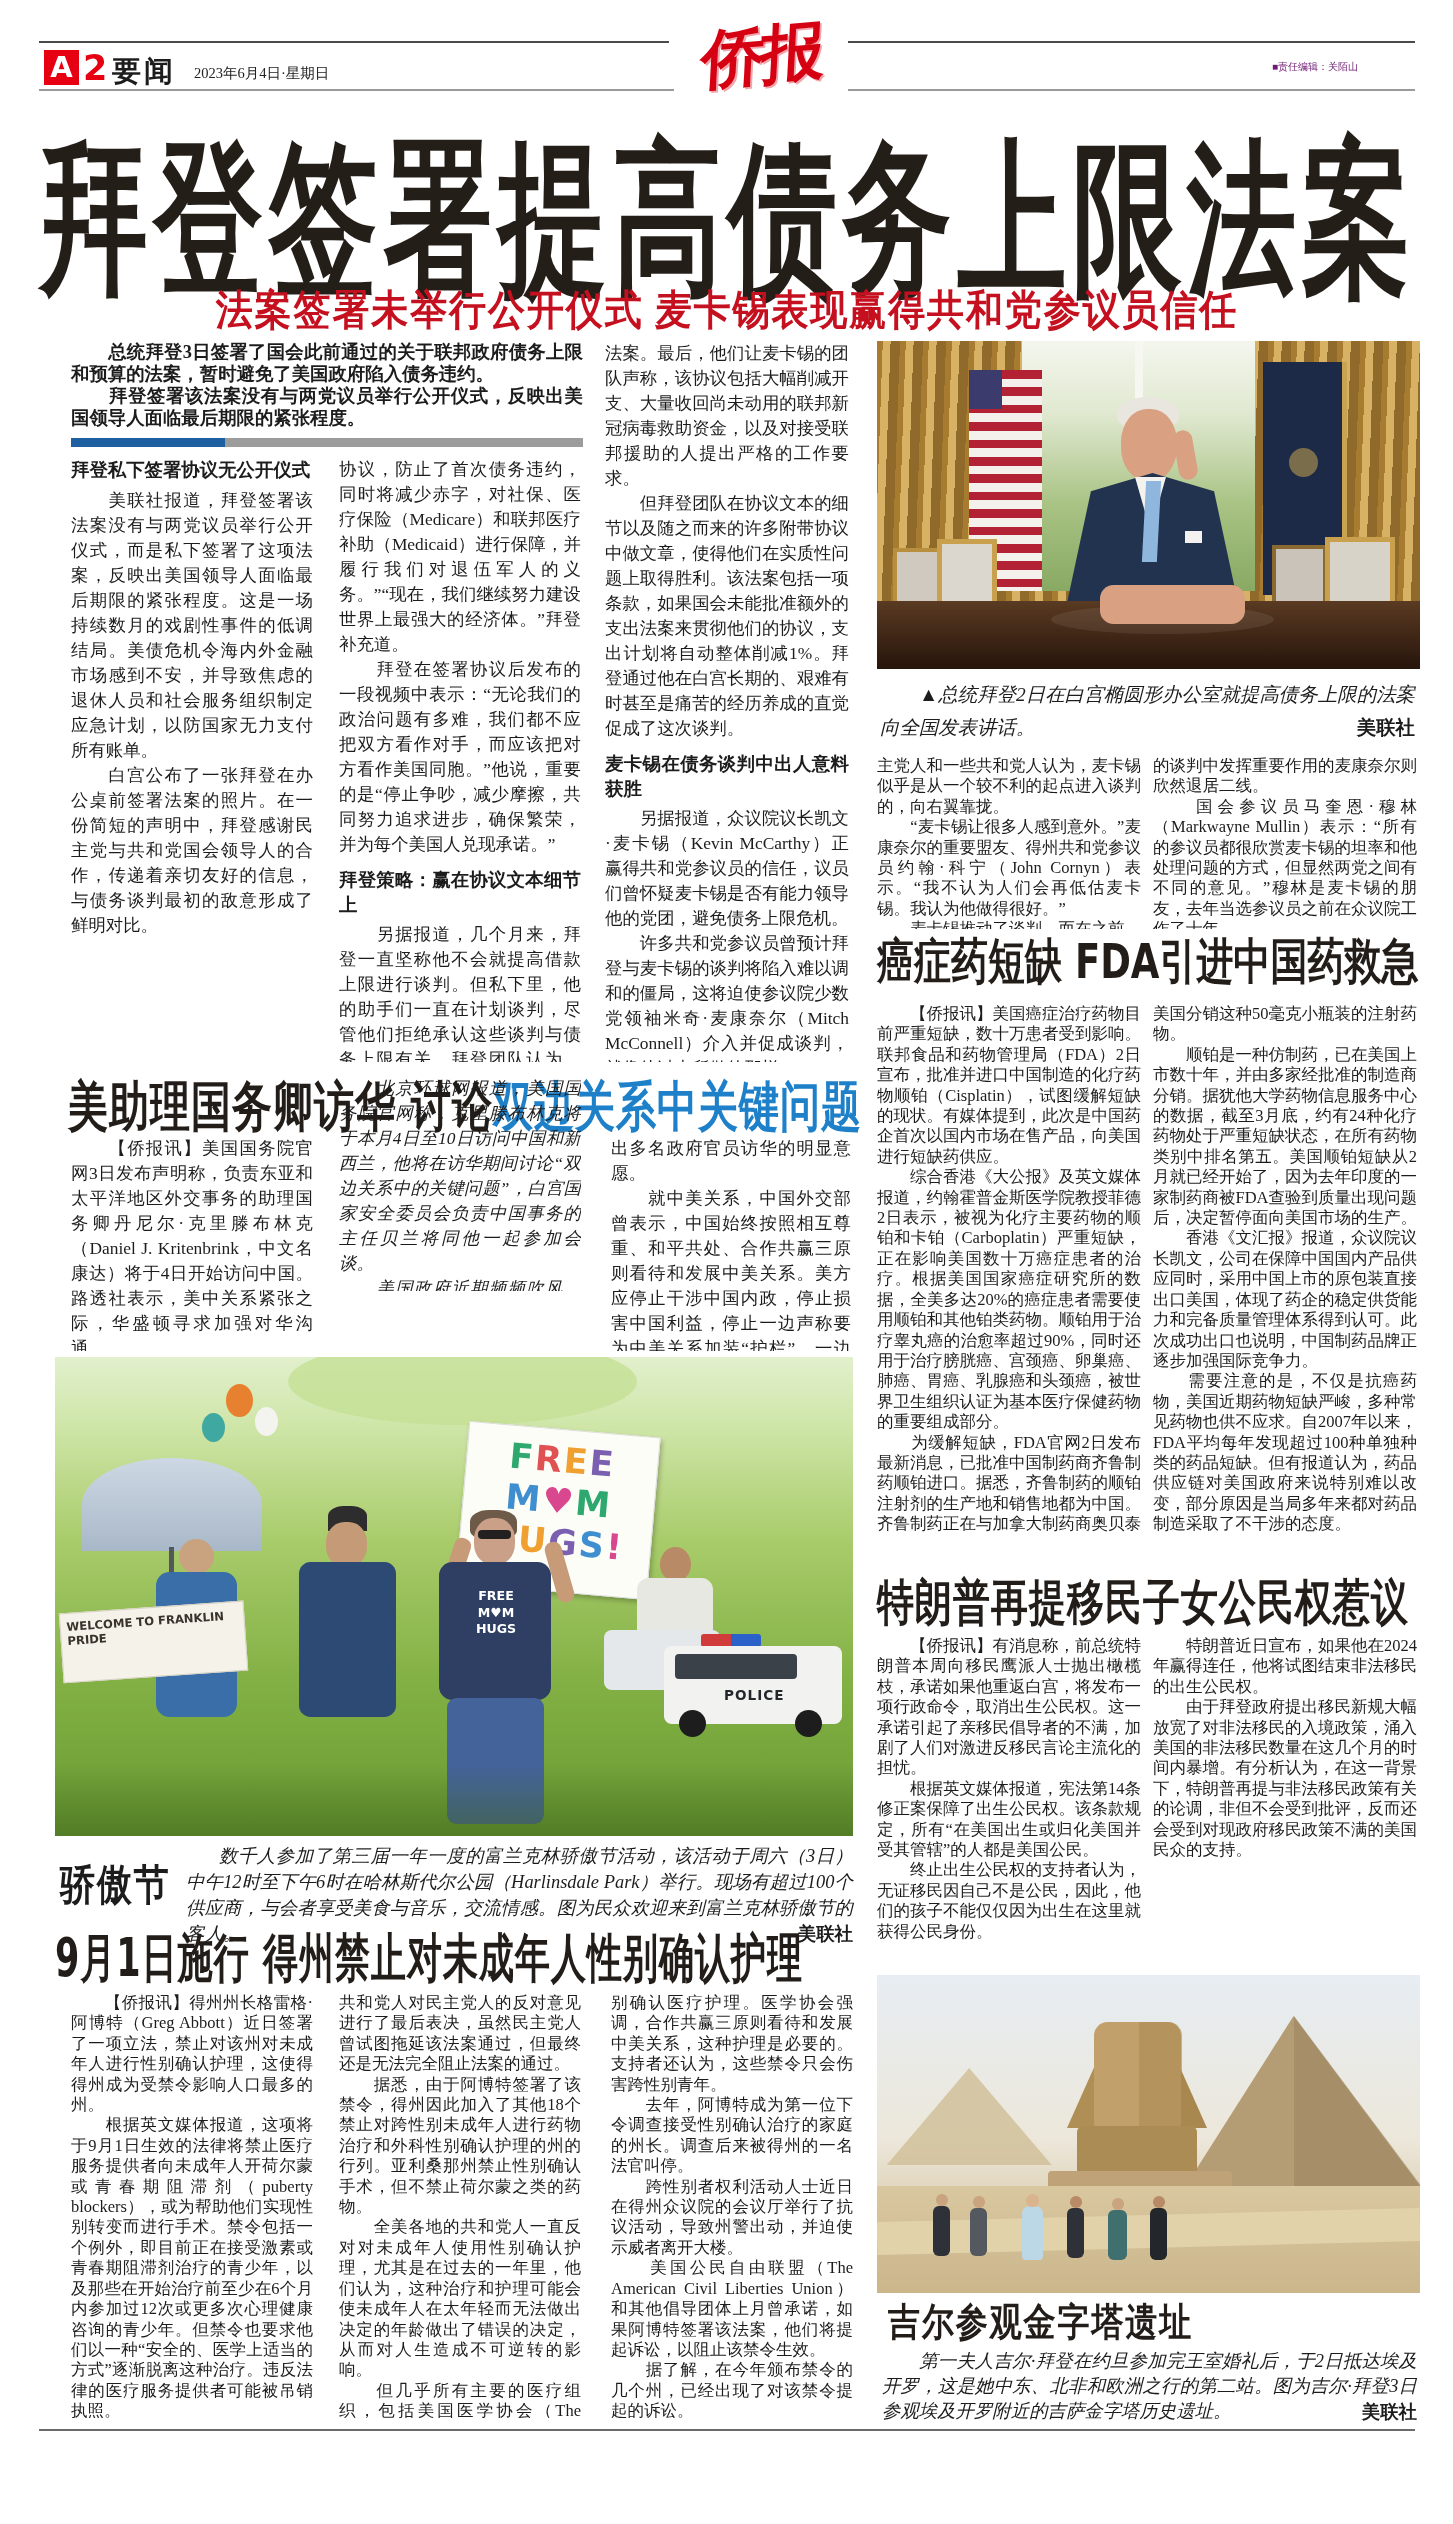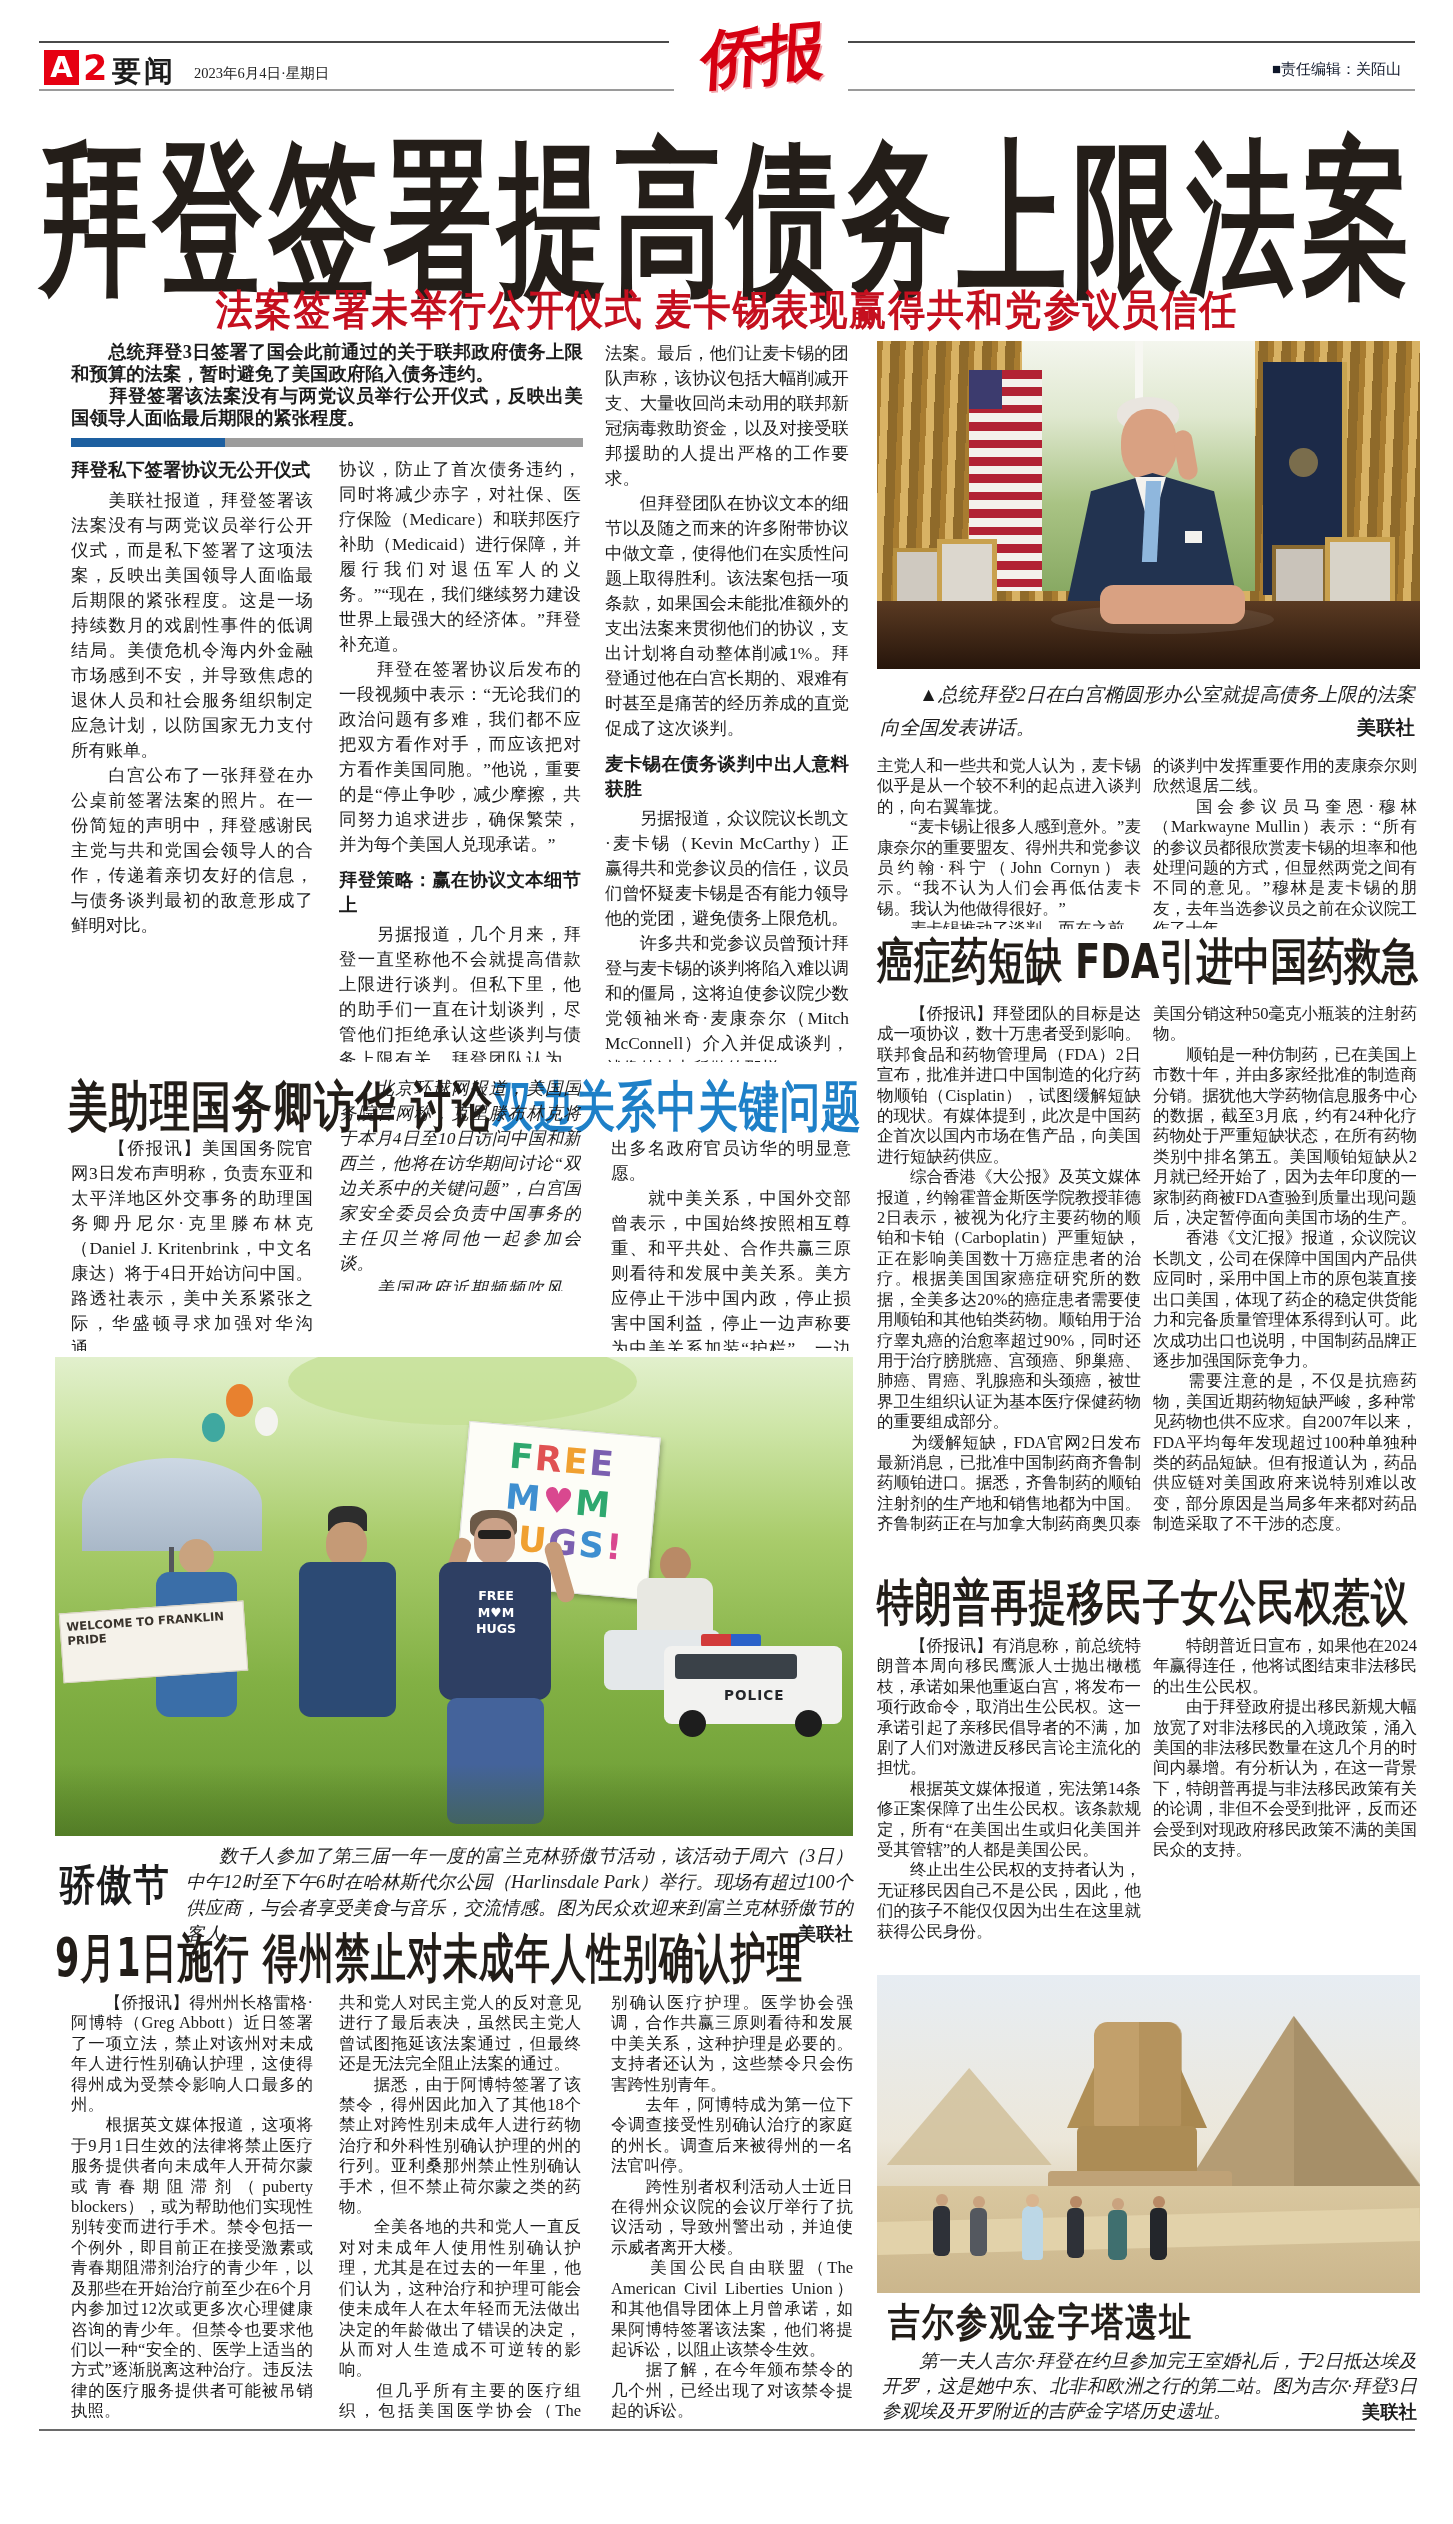--- a/index.html
+++ b/index.html
@@ -7,21 +7,21 @@
         font-family:"Liberation Serif","DejaVu Serif",serif;color:#1c1c1c;overflow:hidden;}
   .rule{position:absolute;background:#4a4a4a;}
   .sans{font-family:"DejaVu Sans","Liberation Sans",sans-serif;}
 
   
   .a-box{position:absolute;left:44px;top:50px;width:35px;height:35px;background:#e60012;
          color:#fff;font-weight:bold;font-size:29px;line-height:35px;text-align:center;}
   .page-num{position:absolute;left:83px;top:48px;color:#e60012;font-size:35px;font-weight:bold;}
   .sec-name{position:absolute;left:112px;top:52px;font-size:29px;font-weight:bold;letter-spacing:2.9px;}
   .date{position:absolute;left:194px;top:64px;font-size:14.5px;color:#222;}
-  .editor{position:absolute;left:1272px;top:60px;font-size:15px;color:#0f172a;}
+  .editor{position:absolute;left:1272px;top:60px;font-size:10px;color:#701a75;}
   .masthead{position:absolute;left:674px;top:13.6px;width:174px;height:83px;background:#fff;z-index:3;
             display:flex;align-items:center;justify-content:center;}
   .masthead span{color:#d50011;font-size:64px;font-weight:bold;
             transform:rotate(-5deg) skewX(-8deg);letter-spacing:-3.9px;
             text-shadow:1.9px 1.9px 0 rgba(213,0,17,.35);}
 
   
   .headline{position:absolute;left:39px;top:109px;width:1376px;text-align:center;white-space:nowrap;
             font-family:"DejaVu Sans","Liberation Sans",sans-serif;font-weight:900;color:#241e19;
             font-size:109px;letter-spacing:5.8px;transform:scaleY(1.52);transform-origin:top center;}
@@ -146,21 +146,21 @@
       <p class="b-p">　　“麦卡锡让很多人感到意外。”麦康奈尔的重要盟友、得州共和党参议员约翰·科宁（John Cornyn）表示。“我不认为人们会再低估麦卡锡。我认为他做得很好。”</p>
       <p class="b-p">　　麦卡锡推动了谈判，而在之前</p>
     </div>
   <div class="story-col side-col" style="left:1153px;top:756px;width:264px;height:173px;">
       <p class="b-p">的谈判中发挥重要作用的麦康奈尔则欣然退居二线。</p>
       <p class="b-p">　　国会参议员马奎恩·穆林（Markwayne Mullin）表示：“所有的参议员都很欣赏麦卡锡的坦率和他处理问题的方式，但显然两党之间有不同的意见。”穆林是麦卡锡的朋友，去年当选参议员之前在众议院工作了十年。</p>
     </div>
 
   <h2 class="sec-head" style="left:877px;top:929px;font-size:37px;transform:scaleY(1.32);margin:0;">癌症药短缺 FDA引进中国药救急</h2>
   <div class="story-col side-col" style="left:877px;top:1004px;width:264px;height:531px;">
-      <p class="b-p">　　【侨报讯】拜登团队的目标是达成一项协议，数十万患者受到影响。联邦食品和药物管理局（FDA）2日宣布，批准并进口中国制造的化疗药物顺铂（Cisplatin），试图缓解短缺的现状。有媒体提到，此次是中国药企首次以国内市场在售产品，向美国进行短缺药供应。</p>
+      <p class="b-p">　　【侨报讯】美国癌症治疗药物目前严重短缺，数十万患者受到影响。联邦食品和药物管理局（FDA）2日宣布，批准并进口中国制造的化疗药物顺铂（Cisplatin），试图缓解短缺的现状。有媒体提到，此次是中国药企首次以国内市场在售产品，向美国进行短缺药供应。</p>
       <p class="b-p">　　综合香港《大公报》及英文媒体报道，约翰霍普金斯医学院教授菲德2日表示，被视为化疗主要药物的顺铂和卡铂（Carboplatin）严重短缺，正在影响美国数十万癌症患者的治疗。根据美国国家癌症研究所的数据，全美多达20%的癌症患者需要使用顺铂和其他铂类药物。顺铂用于治疗睾丸癌的治愈率超过90%，同时还用于治疗膀胱癌、宫颈癌、卵巢癌、肺癌、胃癌、乳腺癌和头颈癌，被世界卫生组织认证为基本医疗保健药物的重要组成部分。</p>
       <p class="b-p">　　为缓解短缺，FDA官网2日发布最新消息，已批准中国制药商齐鲁制药顺铂进口。据悉，齐鲁制药的顺铂注射剂的生产地和销售地都为中国。齐鲁制药正在与加拿大制药商奥贝泰克（Apotex）协调，在</p>
     </div>
   <div class="story-col side-col" style="left:1153px;top:1004px;width:264px;height:531px;">
       <p class="b-p">美国分销这种50毫克小瓶装的注射药物。</p>
       <p class="b-p">　　顺铂是一种仿制药，已在美国上市数十年，并由多家经批准的制造商分销。据犹他大学药物信息服务中心的数据，截至3月底，约有24种化疗药物处于严重短缺状态，在所有药物类别中排名第五。美国顺铂短缺从2月就已经开始了，因为去年印度的一家制药商被FDA查验到质量出现问题后，决定暂停面向美国市场的生产。</p>
       <p class="b-p">　　香港《文汇报》报道，众议院议长凯文，公司在保障中国国内产品供应同时，采用中国上市的原包装直接出口美国，体现了药企的稳定供货能力和完备质量管理体系得到认可。此次成功出口也说明，中国制药品牌正逐步加强国际竞争力。</p>
       <p class="b-p">　　需要注意的是，不仅是抗癌药物，美国近期药物短缺严峻，多种常见药物也供不应求。自2007年以来，FDA平均每年发现超过100种单独种类的药品短缺。但有报道认为，药品供应链对美国政府来说特别难以改变，部分原因是当局多年来都对药品制造采取了不干涉的态度。</p>
     </div>
 

